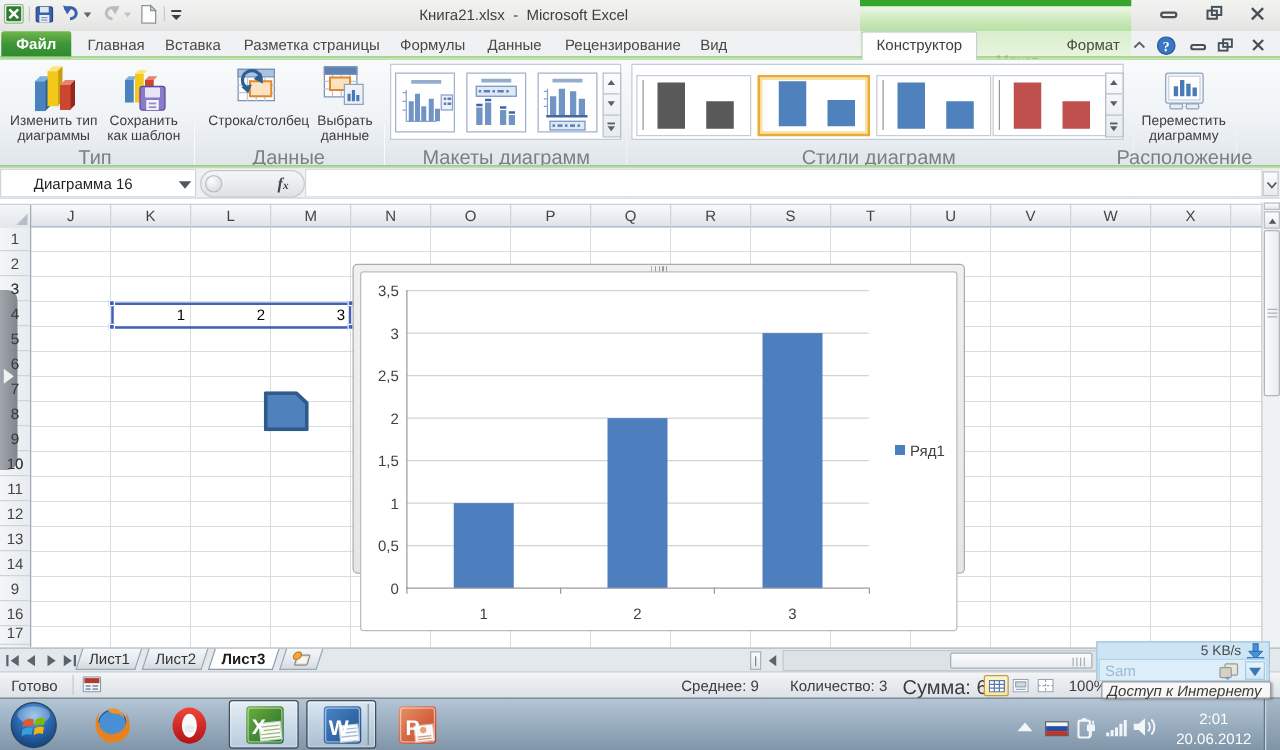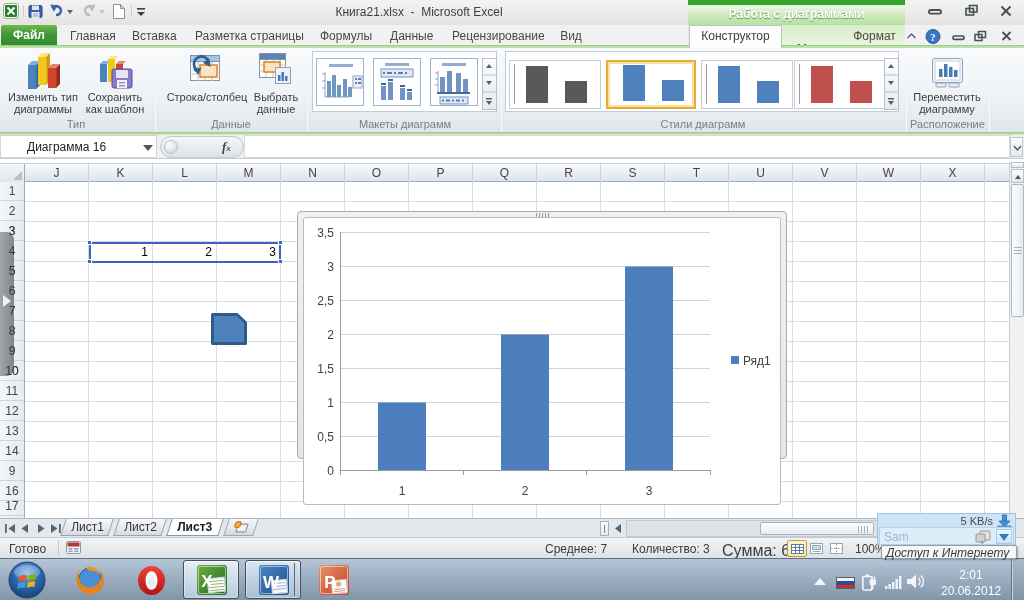--- a/index.html
+++ b/index.html
@@ -34,21 +34,21 @@
     border:1px solid #b8c0c8; border-bottom:0; border-radius:2px 2px 0 0;
     text-align:center; font-size:12px; color:#3f3f3f; line-height:20px; z-index:6; }
 
   
   #ribbon { left:0; top:47px; width:1024px; height:85px;
     background:linear-gradient(180deg,#f8fafb 0%,#f0f3f6 55%,#e6ebf0 82%,#dfe5eb 100%);
     border-top:1px solid #bfe0a9; }
   #ribbon-topline { left:0; top:45px; width:1024px; height:2px; background:linear-gradient(180deg,#8ec873,#c9e6b6); }
   #ribbon-botline { left:0; top:132px; width:1024px; height:3px; background:linear-gradient(180deg,#94ca78,#d2ead2); }
   .grp-div { position:absolute; top:51px; height:77px; width:1px; background:#cdd4db; border-right:1px solid #f8fafb; }
-  .grp-label { position:absolute; top:71px; height:12px; font-size:11px; color:#7b7f83; text-align:center; }
+  .grp-label { position:absolute; top:71px; height:12px; font-size:16px; color:#7b7f83; text-align:center; }
   .btn-label { position:absolute; font-size:11px; color:#3e3e3e; text-align:center; line-height:12px; }
   .style-item { position:absolute; width:92px; height:49px; background:#fff; border:1px solid #c5cdd8; }
   .gal-scroll { position:absolute; top:6px; width:15px; height:52px; }
   .gal-scroll:before { content:""; position:absolute; left:0; top:0; width:13px; height:50px;
     background:linear-gradient(180deg,#fbfcfd,#e7ebef); border:1px solid #b6bfca; }
   .sheettab { position:absolute; top:0; height:17px; background:linear-gradient(180deg,#f5f7f9 0%,#e4e9ee 60%,#d4dae1 100%);
     border:1px solid #9aa6b2; border-top:0; font-size:12px; color:#333; text-align:center;
     line-height:16px; transform:skewX(-18deg); }
   .sheettab span { display:inline-block; transform:skewX(18deg); }
   .tbtn { position:absolute; top:1px; width:56px; height:39px; border:1px solid #454f59; border-radius:3px;
@@ -77,21 +77,20 @@
   }
 </style>
 </head>
 <body>
 <div id="root">
 
   <div id="titlebar" class="abs"></div>
   <div id="title-text" class="abs txt">Книга21.xlsx&nbsp; -&nbsp; Microsoft Excel</div>
   <div id="ctx-head" class="abs">
       <div class="strip"></div>
-      <div class="lab">Работа с диаграммами</div>
     </div>
 
   <svg class="abs" style="left:3px;top:3px;" width="150" height="18" viewBox="0 0 150 18">
 
     <rect x="0.5" y="0.5" width="15" height="15" rx="2" fill="#f6fbf4" stroke="#8cb88a"></rect>
     <rect x="2" y="2" width="12" height="12" rx="1" fill="#2f7d32"></rect>
     <path d="M4.5 4.5 L11.5 11.5 M11.5 4.5 L4.5 11.5" stroke="#fff" stroke-width="2"></path>
     <line x1="20.5" y1="2" x2="20.5" y2="14" stroke="#c8ccd0"></line>
 
     <rect x="26" y="2.5" width="13" height="12" rx="1.5" fill="#3a62ab" stroke="#28477e"></rect>
@@ -441,21 +440,21 @@
       <div style="position:absolute;left:89px;top:83px;width:192px;height:21px;border:2px solid #4062b8;"></div>
       <div style="position:absolute;left:87px;top:81px;width:5px;height:5px;background:#4062b8;border:1px solid #fff;"></div>
       <div style="position:absolute;left:278px;top:81px;width:5px;height:5px;background:#4062b8;border:1px solid #fff;"></div>
       <div style="position:absolute;left:87px;top:100px;width:5px;height:5px;background:#4062b8;border:1px solid #fff;"></div>
       <div style="position:absolute;left:278px;top:100px;width:5px;height:5px;background:#4062b8;border:1px solid #fff;"></div>
 
       <svg style="position:absolute;left:211px;top:154px;" width="36" height="32" viewBox="0 0 36 32">
         <path d="M1.5 1.5 H26 L34.5 9.5 V30.5 H1.5 Z" fill="#4f81bd" stroke="#2f5a8c" stroke-width="3" stroke-linejoin="round"></path>
       </svg>
 
-      <div id="chartbox" style="position:absolute;left:282px;top:52px;width:490px;height:248px;background:linear-gradient(180deg,#f0f0f0,#e6e6e6);border:1px solid #ababab;border-radius:4px;margin-left:15px;">
+      <div id="chartbox" style="position:absolute;left:282px;top:52px;width:490px;height:248px;background:linear-gradient(180deg,#f0f0f0,#e6e6e6);border:1px solid #ababab;border-radius:4px;">
         <div style="position:absolute;left:5px;top:5px;width:478px;height:288px;background:#fff;border:1px solid #bcbcbc;border-radius:3px;"></div>
         <div style="position:absolute;left:238px;top:1px;width:14px;height:4px;background-image:repeating-linear-gradient(90deg,#9a9a9a 0 1px,transparent 1px 3px);"></div>
         <div style="position:absolute;left:238px;bottom:1px;width:14px;height:4px;background-image:repeating-linear-gradient(90deg,#9a9a9a 0 1px,transparent 1px 3px);"></div>
         <svg style="position:absolute;left:6px;top:6px;" width="478" height="288" viewBox="0 0 478 288">
           <g stroke="#d3d3d3" stroke-width="1">
             <line x1="36" y1="14.5" x2="406" y2="14.5"></line>
             <line x1="36" y1="48.5" x2="406" y2="48.5"></line>
             <line x1="36" y1="82.5" x2="406" y2="82.5"></line>
             <line x1="36" y1="116.5" x2="406" y2="116.5"></line>
             <line x1="36" y1="150.5" x2="406" y2="150.5"></line>
@@ -560,21 +559,21 @@
     <svg style="position:absolute;left:66px;top:3px;" width="15" height="13" viewBox="0 0 15 13">
       <rect x="0.5" y="0.5" width="14" height="12" rx="1" fill="#f3f5f7" stroke="#8b97a4"></rect>
       <rect x="1.5" y="1.5" width="12" height="4" fill="#b03a2e"></rect>
       <g fill="#8fa3bb">
           <rect x="2.5" y="7" width="4" height="1.6"></rect>
           <rect x="8" y="7" width="4.5" height="1.6"></rect>
           <rect x="2.5" y="9.5" width="4" height="1.6"></rect>
           <rect x="8" y="9.5" width="4.5" height="1.6"></rect>
         </g>
     </svg>
-    <div class="txt" style="position:absolute;left:545px;top:4px;font-size:12px;color:#3b3b3b;">Среднее: 7</div>
+    <div class="txt" style="position:absolute;left:545px;top:4px;font-size:12px;color:#3b3b3b;">Среднее: 9</div>
     <div class="txt" style="position:absolute;left:632px;top:4px;font-size:12px;color:#3b3b3b;">Количество: 3</div>
     <div class="txt" style="position:absolute;left:722px;top:4px;font-size:16px;color:#3b3b3b;">Сумма: 6</div>
 
     <div style="position:absolute;left:787px;top:2px;width:20px;height:17px;background:linear-gradient(180deg,#fdf4cf,#f9e8a5);border:1px solid #c09c45;border-radius:2px;">
       <svg style="position:absolute;left:3px;top:3px;" width="13" height="10" viewBox="0 0 13 10">
         <rect x="0.5" y="0.5" width="12" height="9" fill="#fff" stroke="#5a7ba8"></rect>
         <line x1="0.5" y1="3.5" x2="12.5" y2="3.5" stroke="#5a7ba8"></line>
           <line x1="0.5" y1="6.5" x2="12.5" y2="6.5" stroke="#5a7ba8"></line>
         <line x1="4.5" y1="0.5" x2="4.5" y2="9.5" stroke="#5a7ba8"></line>
           <line x1="8.5" y1="0.5" x2="8.5" y2="9.5" stroke="#5a7ba8"></line>

